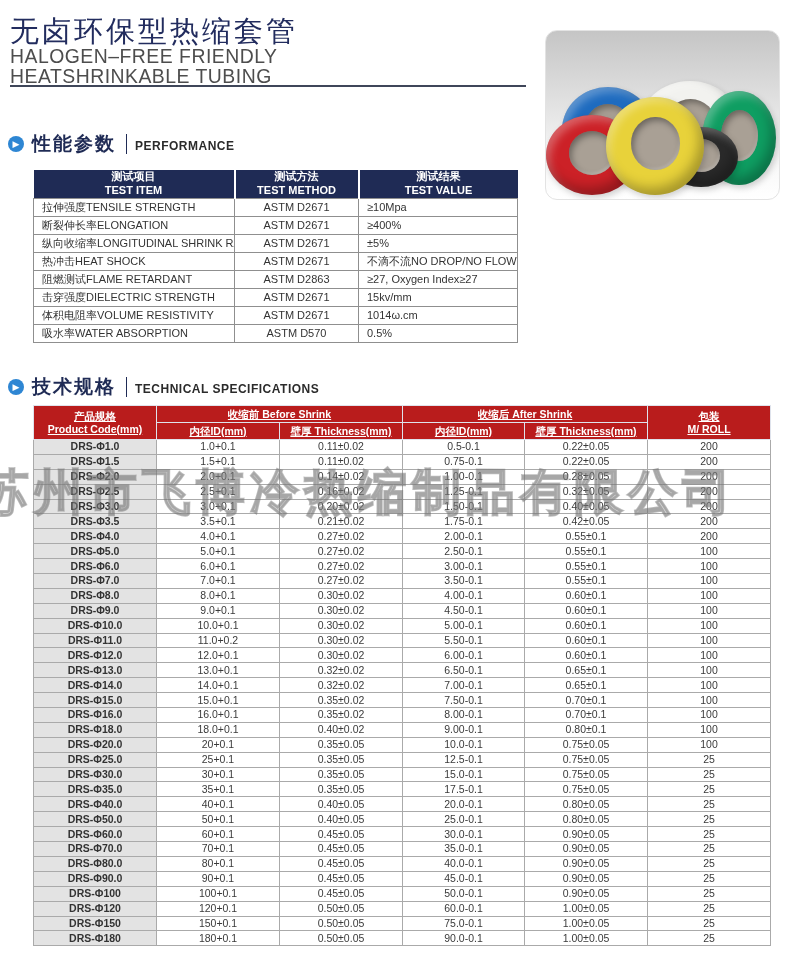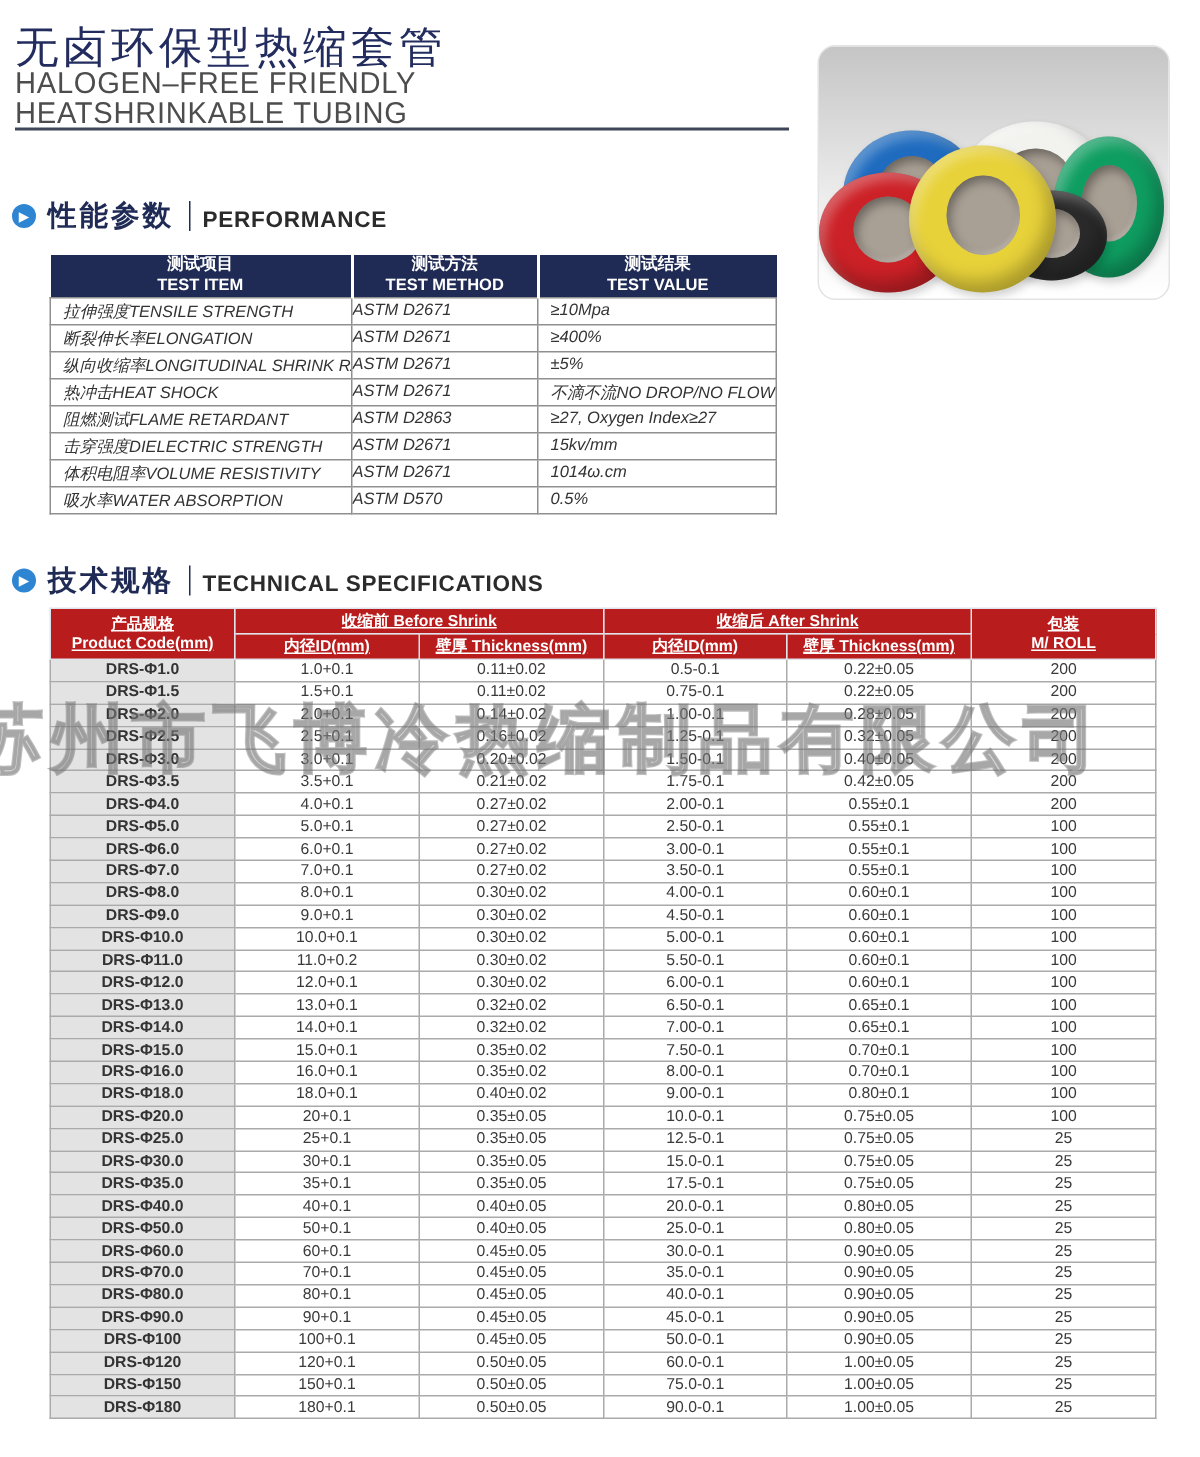--- a/index.html
+++ b/index.html
@@ -45,37 +45,37 @@
   .section-head{position:absolute;left:8px;display:flex;align-items:center;}
   .section-head.performance{top:131px;}
   .section-head.specs{top:374px;}
   .bullet{
     width:16px;height:16px;border-radius:50%;background:#2e86d3;
     color:#ffffff;font-size:9px;line-height:16px;text-align:center;
     margin-right:8px;flex:0 0 auto;
   }
   .sec-cn{font-size:19px;font-weight:bold;color:#1f2b55;letter-spacing:2px;text-align:center;}
   .sec-sep{width:1px;height:20px;background:#1f2b55;margin:0 8px 0 10px;}
-  .sec-en{font-size:15px;font-weight:bold;color:#2b2b2b;letter-spacing:0.5px;padding-top:4px;}
+  .sec-en{font-size:12px;font-weight:bold;color:#2b2b2b;letter-spacing:0.5px;padding-top:4px;}
   
   table{border-collapse:collapse;table-layout:fixed;}
   .perf-table{position:absolute;left:33px;top:170px;width:484px;}
   .perf-table th{
     background:#1f2b55;color:#ffffff;font-size:11px;font-weight:bold;
     height:26px;line-height:1.25;text-align:center;vertical-align:middle;
     border-left:2px solid #ffffff;padding:0;
   }
   .perf-table th:first-child{border-left:none;}
   .perf-table th span{display:block;}
   .perf-table td{
     height:17px;font-size:11px;color:#333333;
     border:1px solid #8f8f8f;padding:0 0 0 8px;background:#ffffff;
-    white-space:nowrap;overflow:hidden;font-style:italic;
-  }
-  .perf-table td:nth-child(2){text-align:left;padding:0;}
+    white-space:nowrap;overflow:hidden;
+  }
+  .perf-table td:nth-child(2){text-align:center;padding:0;}
   .perf-table td:nth-child(3){}
   
   .spec-table{position:absolute;left:33px;top:405px;width:737px;}
   .spec-table th{
     background:#b91c1c;color:#ffffff;font-size:10.5px;font-weight:bold;
     text-align:center;vertical-align:middle;border:1px solid #dfe3ec;
     height:16px;padding:0;line-height:1.2;text-decoration:underline;
   }
   .spec-table th span{display:block;}
   .spec-table td{

